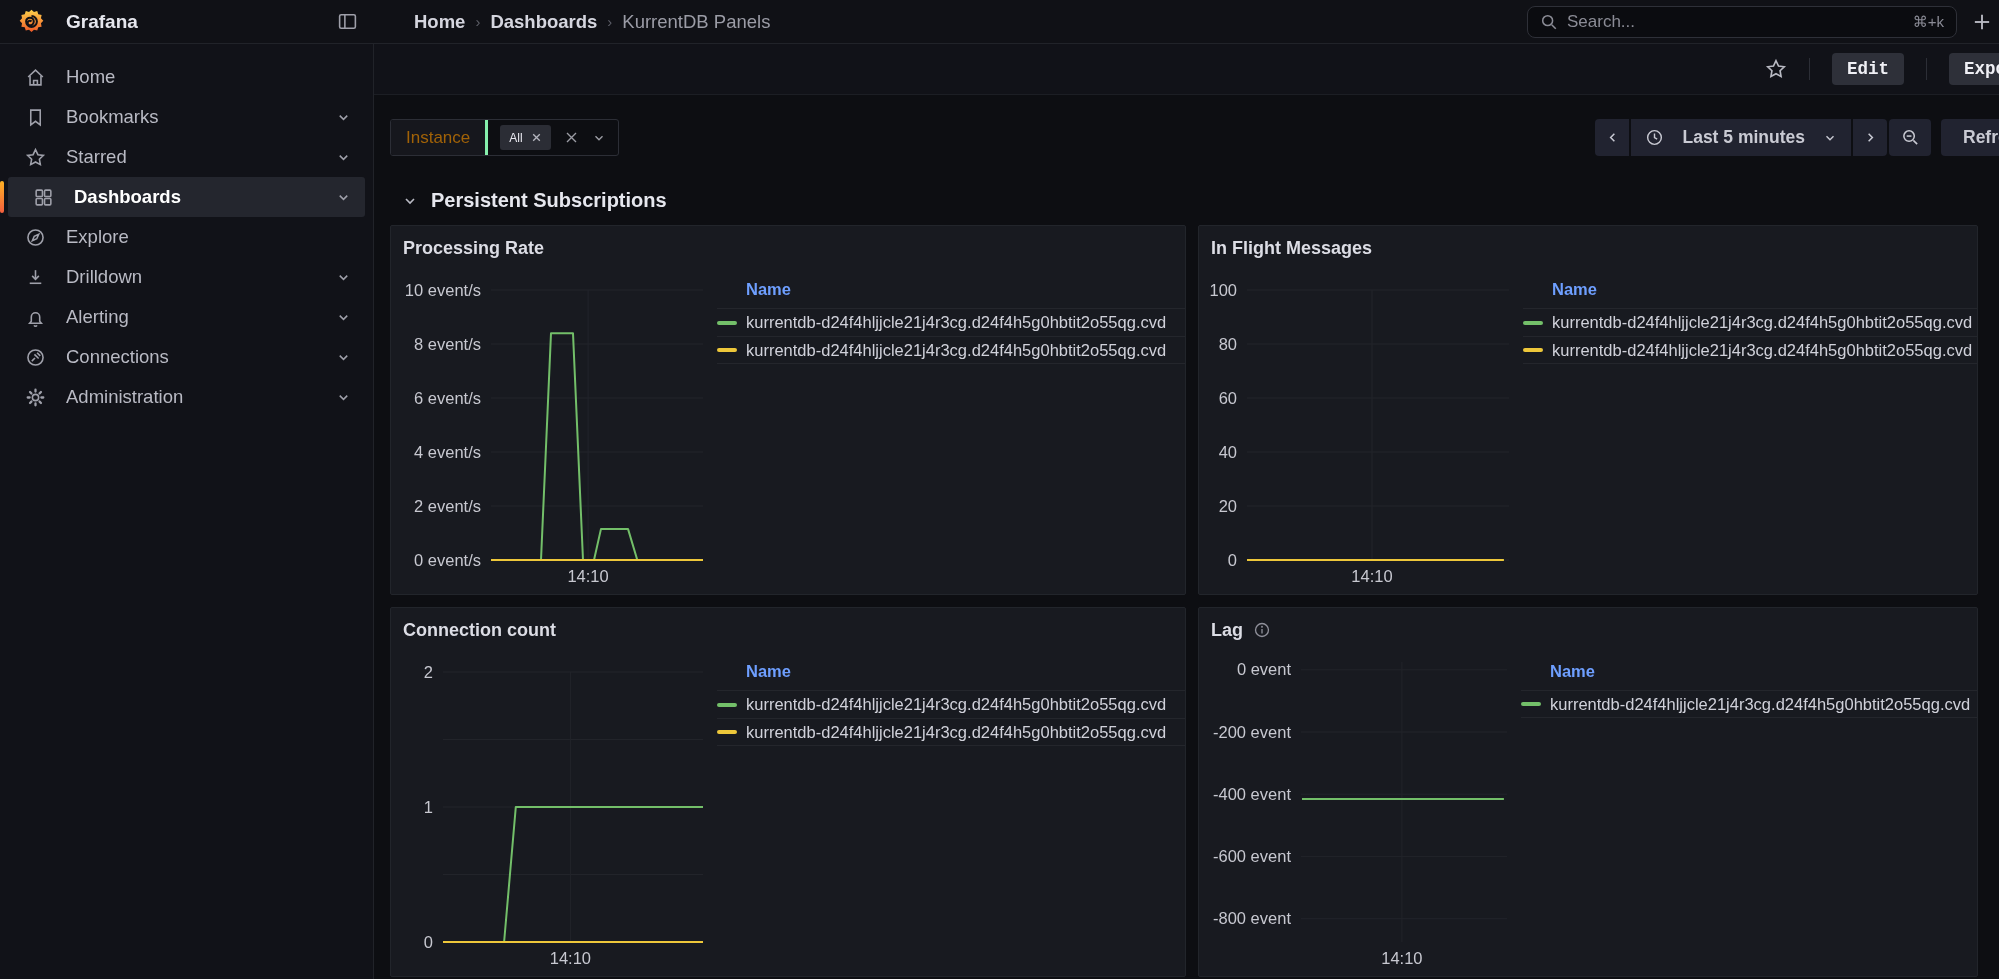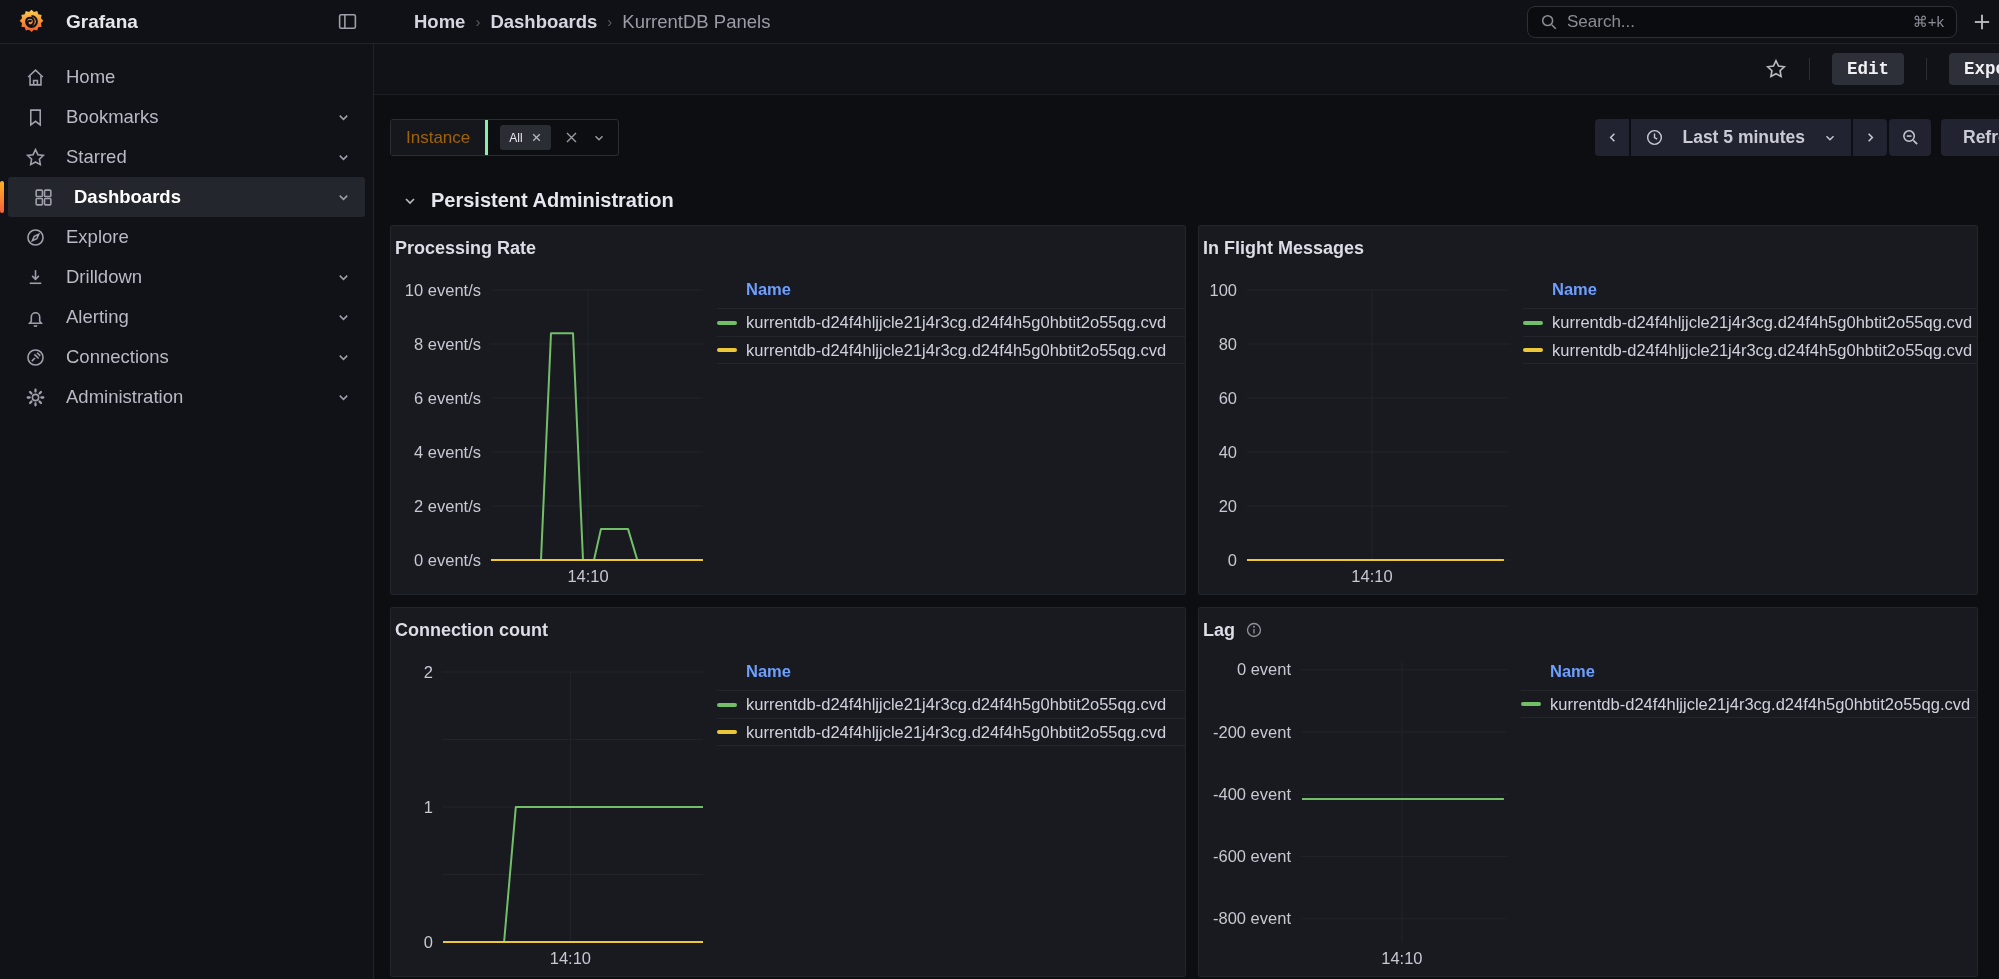--- a/index.html
+++ b/index.html
@@ -111,21 +111,21 @@
   .section-title { font-size:20px; font-weight:bold; color:#e6e7ee; }
 
   
   .row { display:flex; gap:12px; margin-bottom:12px; }
   .panel {
     background:#181a20; border:1px solid #22252b; border-radius:2px;
     height:370px; overflow:hidden; display:flex; flex-direction:column;
   }
   .panel.p-left { width:796px; }
   .panel.p-right { width:780px; }
-  .panel-header { height:44px; display:flex; align-items:center; padding:0 4px; gap:10px; flex:none; cursor:pointer; }
+  .panel-header { height:44px; display:flex; align-items:center; padding:0 12px; gap:10px; flex:none; cursor:pointer; }
   .panel-title { font-size:18px; font-weight:bold; color:#dcdde5; }
   .info-icon { color:#8e8f99; display:flex; }
   .panel-body { display:flex; flex:1; min-height:0; }
   .chart { flex:none; }
   .legend { flex:1; min-width:0; overflow:hidden; padding:10px 0 0 6px; }
   .legend-header { font-size:16.5px; font-weight:bold; color:#6e9fff; padding-left:29px; margin-bottom:9px; cursor:pointer; }
   .legend-row {
     display:flex; align-items:center; height:28px; border-top:1px solid #24262c;
     gap:9px; white-space:nowrap;
   }
@@ -388,21 +388,21 @@
         </button>
       </div>
     </div>
 
     <div class="section-header">
       <span class="sec-chevron">
         <svg width="16" height="16" viewBox="0 0 20 20" fill="none" stroke="currentColor" stroke-width="2">
             <path d="M5 7.5l5 5 5-5"></path>
           </svg>
       </span>
-      <span class="section-title">Persistent Administration</span>
+      <span class="section-title">Persistent Subscriptions</span>
     </div>
 
     <div class="row">
       <div class="panel p-left">
         <div class="panel-header">
           <span class="panel-title">Processing Rate</span>
         </div>
         <div class="panel-body">
           <div class="chart">
               <svg width="320" height="326" font-family="Liberation Sans, sans-serif">

